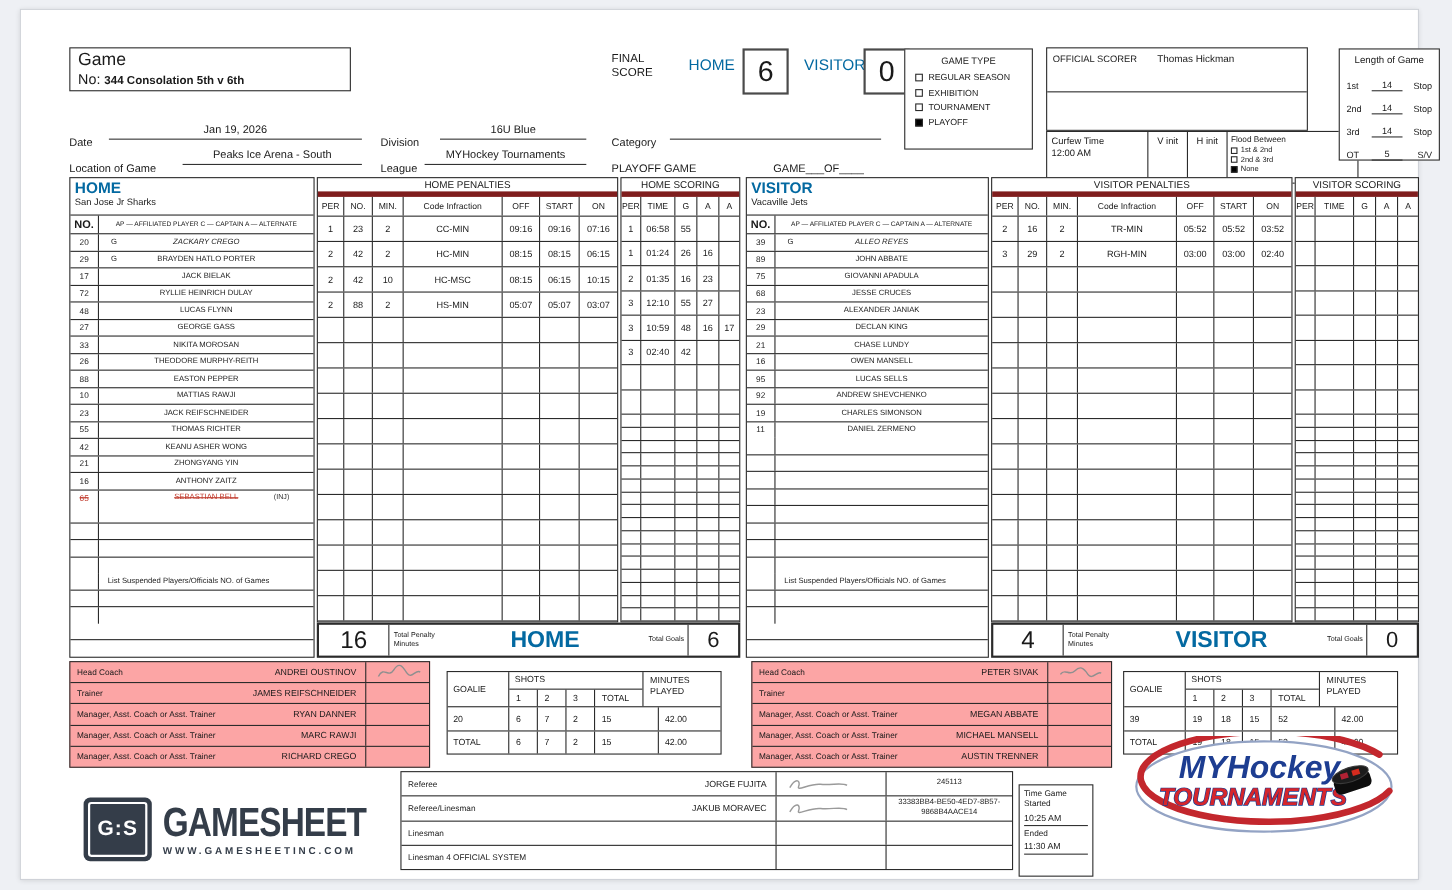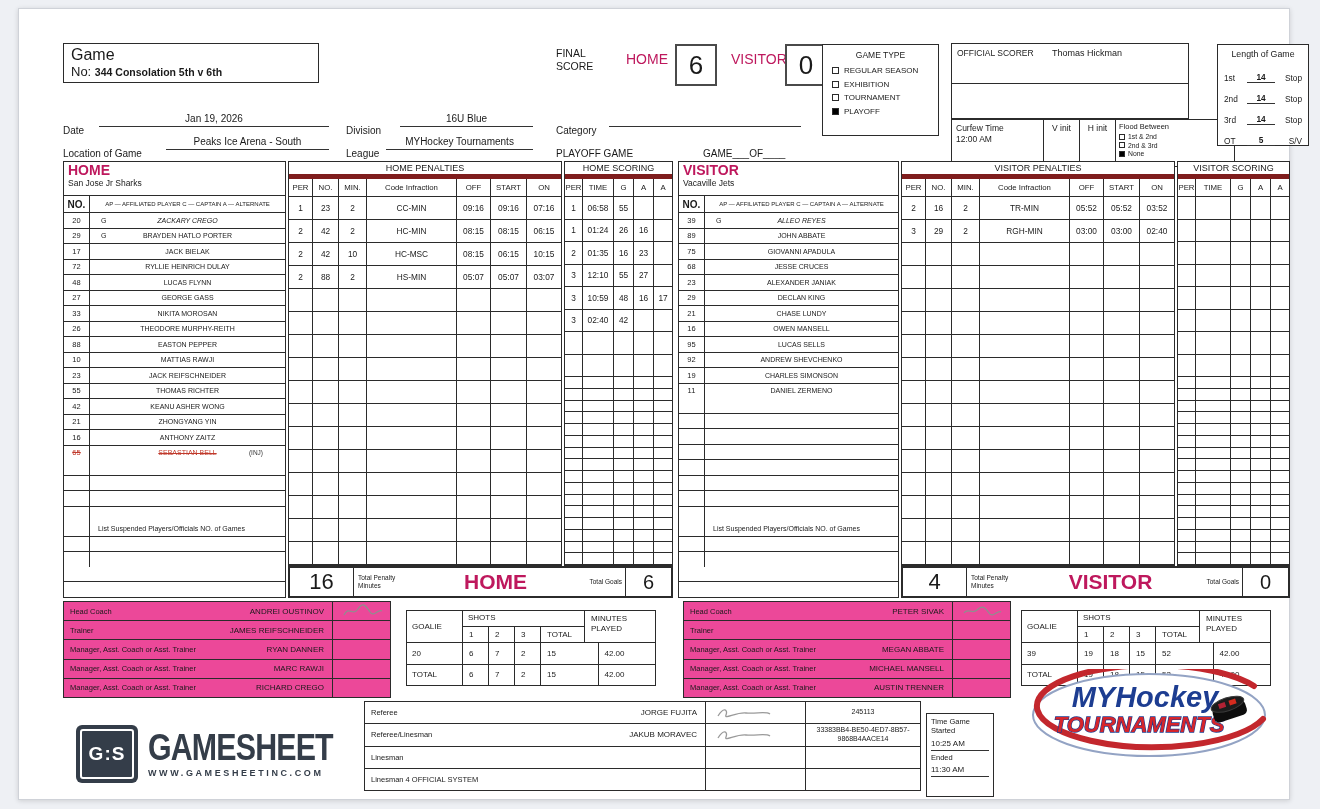--- a/index.html
+++ b/index.html
@@ -2,21 +2,21 @@
 <html><head>
 <meta charset="utf-8">
 <style>
   * { box-sizing: border-box; margin: 0; padding: 0; }
   html,body { width:1320px; height:809px; overflow:hidden; background:#eef0f4;
               font-family:"Liberation Sans", sans-serif; color:#1a1a1a; }
   #sheet { position:absolute; left:18px; top:8px; width:1272px; height:792px;
            background:#fff; border:1px solid #cfd2d8; box-shadow:0 1px 5px rgba(0,0,0,.14); }
   .abs { position:absolute; }
   .box { position:absolute; border:1.6px solid #2b2b2b; background:#fff; }
-  .red { color:#be185d; }
+  .red { color:#0369a1; }
   .dc { display:contents; }
 
   
   .game-no { left:44px; top:34px; width:256px; height:40px; padding:2px 7px; }
   .gn-l2 { font-size:13px; }
   .gn-val { font-size:10.5px;font-weight:bold; }
   .fs-label { left:537px; top:38px; width:48px; font-size:10.5px; line-height:1.25; }
   .fs-home { left:607px; top:42px; font-size:14px; }
   .fs-visitor { left:712px; top:42px; font-size:14px; }
   .score-box { top:35px; width:42px; height:42px; border:2px solid #4a4a4a; position:absolute;
@@ -42,21 +42,21 @@
   .cf-flood { flex:1; border-right:none; padding:2px 3px; }
   .cf-flood-title { font-size:7.5px; margin-bottom:2px; }
   .fl-opt { display:flex; align-items:center; margin-bottom:1.5px; }
   .fl-opt .cb { width:6px; height:6px; margin-right:3px; }
   .fl-lab { font-size:6.8px; }
 
   .length-box { left:1198px; top:35px; width:92px; height:102px; padding:4px 6px; }
   .lg-title { text-align:center; font-size:8.8px; margin-bottom:3px; }
   .lg-row { display:flex; align-items:flex-end; height:21px; font-size:8.3px; }
   .lg-per { width:20px; }
-  .lg-min { flex:1; text-align:center; border-bottom:1.2px solid #333; margin:0 3px;font-weight:bold; }
+  .lg-min { flex:1; text-align:center; border-bottom:1.2px solid #333; margin:0 3px; }
   .lg-mode { width:24px; text-align:right; }
 
   .mlab { position:absolute; font-size:10px; }
   .uline { position:absolute; font-size:10px; text-align:center; border-bottom:1.2px solid #333; height:14px; }
 
   
   .roster { position:absolute; top:152px; height:437px; border:1.6px solid #2b2b2b;
             display:flex; flex-direction:column; background:#fff; }
   .ros-head { height:34px; border-bottom:1.3px solid #2b2b2b; padding:1px 4px; }
   .ros-team-label { font-size:14px; font-weight:bold; line-height:1.1; }
@@ -103,21 +103,21 @@
              padding-left:4px; }
   .tot-team { flex:1; display:flex; align-items:center; justify-content:center;
               font-size:21px; font-weight:bold; }
   .tot-lab2 { width:46px; font-size:6.5px; line-height:1.2; display:flex; align-items:center;
               justify-content:flex-end; text-align:right; padding-right:3px; }
   .tot-goals { width:46px; border-left:1.4px solid #2b2b2b; display:flex; align-items:center;
                justify-content:center; font-size:20px; }
 
   
   .staff { position:absolute; top:592px; width:328px; height:97px; border:1.6px solid #2b2b2b;
-           display:flex; flex-direction:column; background:#ec4899; }
+           display:flex; flex-direction:column; background:#fca5a5; }
   .st-row { flex:1; display:flex; align-items:center; border-bottom:1px solid #2b2b2b; }
   .st-row:last-child { border-bottom:none; }
   .st-role { font-size:7.5px; padding-left:6px; }
   .st-name { margin-left:auto; font-size:8px; padding-right:8px; }
   .st-sig { width:58px; height:100%; border-left:1px solid #2b2b2b; display:flex;
             align-items:center; justify-content:center; }
   .sig-mark { display:none; }
   .sig-mark.show { display:block; }
 
   .goalie-box { position:absolute; top:601px; width:250px; height:76px; border:1.6px solid #2b2b2b;

